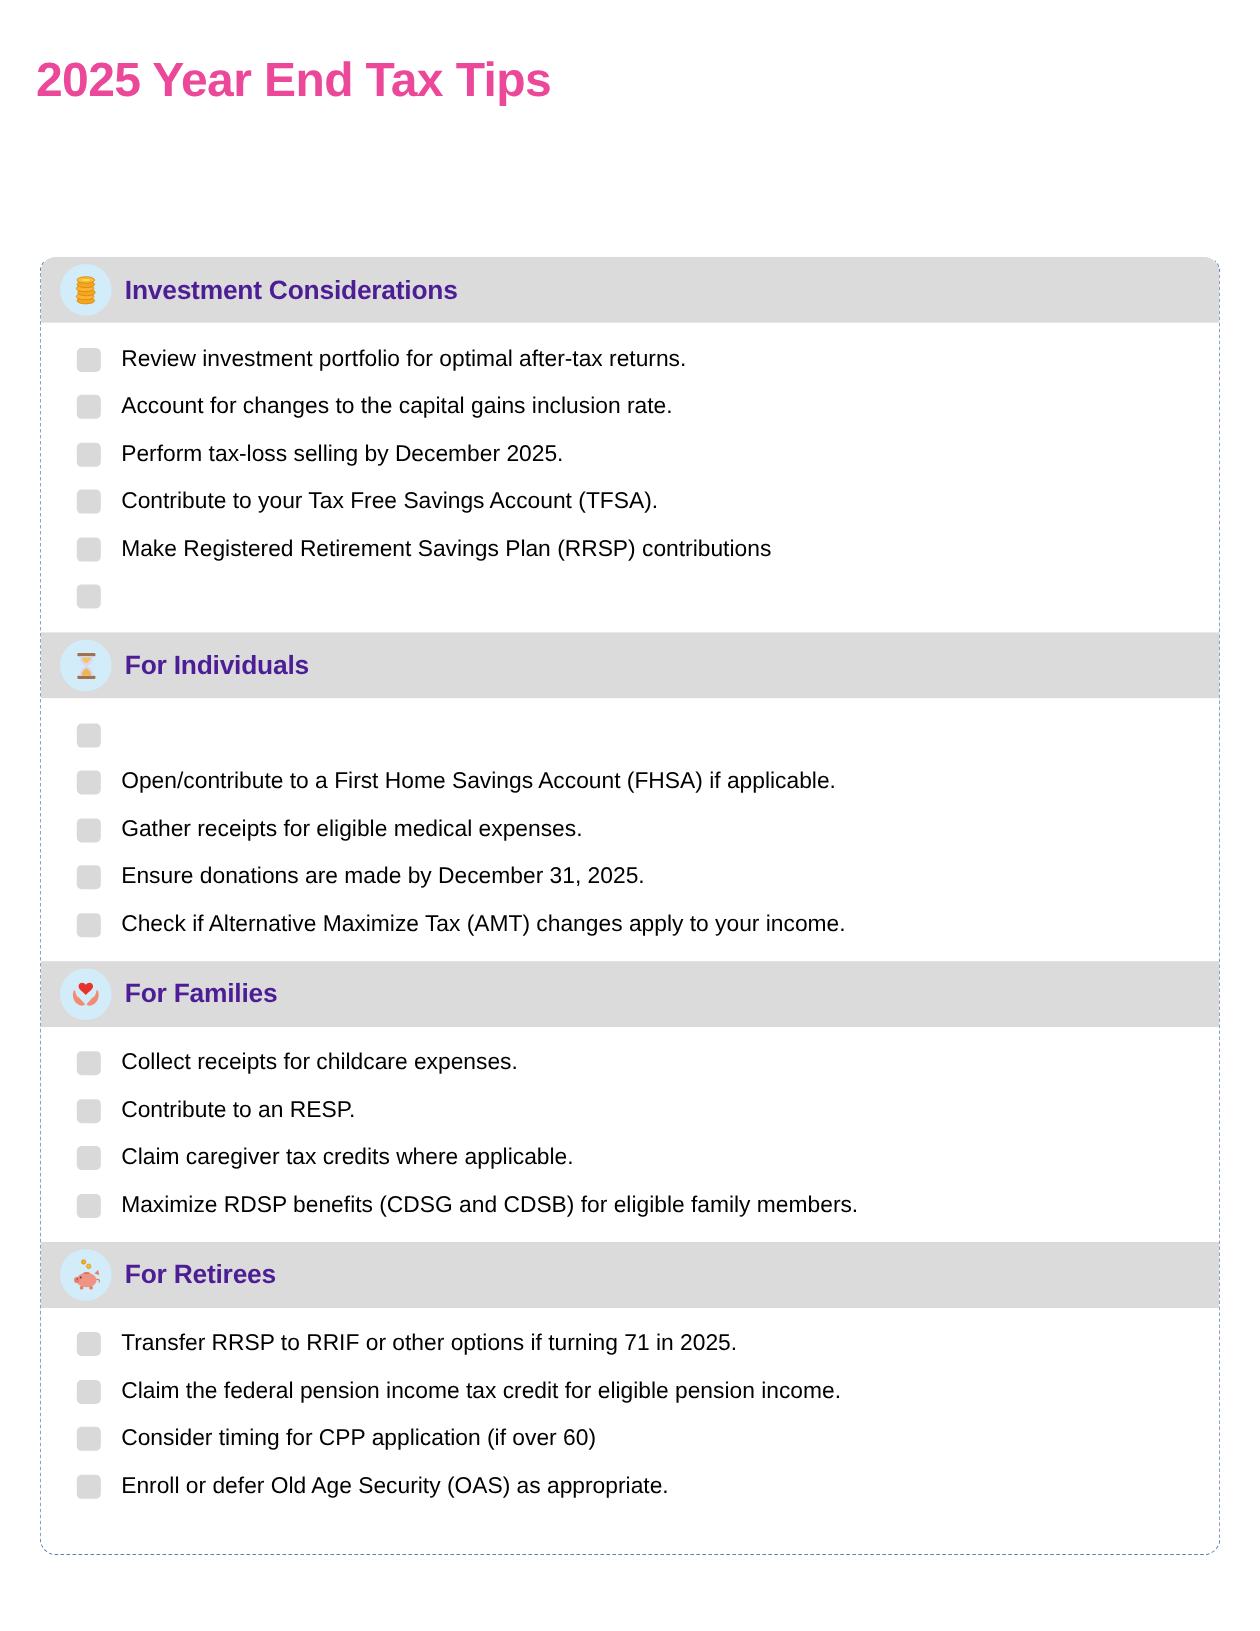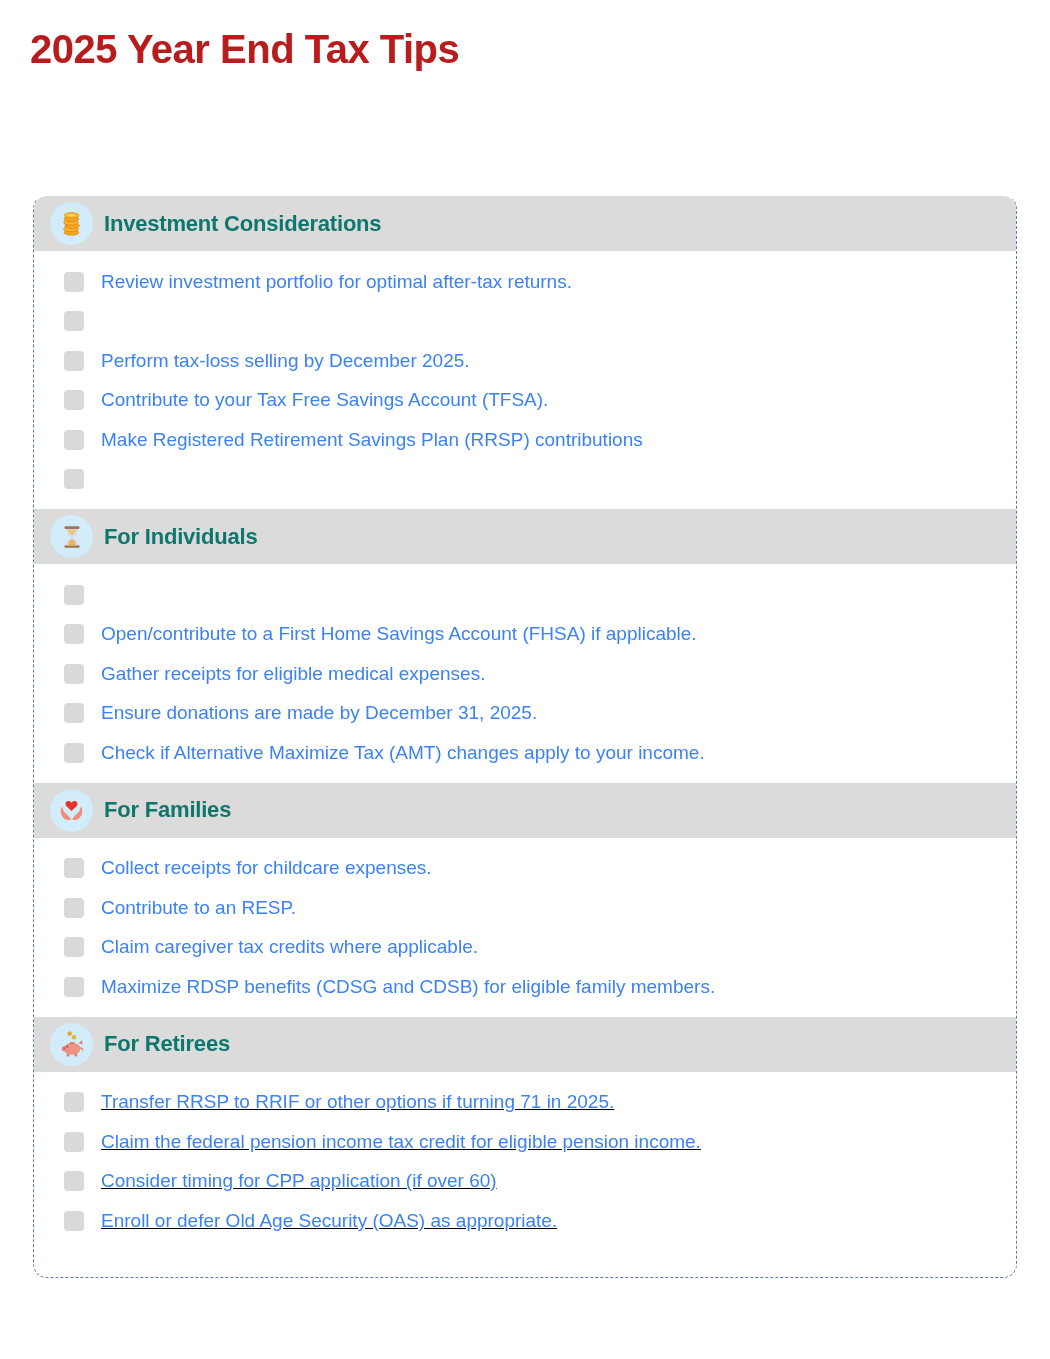--- a/index.html
+++ b/index.html
@@ -5,26 +5,26 @@
   html, body { margin: 0; padding: 0; }
   body {
     width: 1050px;
     height: 1359px;
     background: #ffffff;
     font-family: "Liberation Sans", sans-serif;
     -webkit-font-smoothing: antialiased;
   }
   .page-title {
     margin: 0;
-    padding: 26px 0 0 30px;
+    padding: 44px 0 0 30px;
     font-size: 40px;
     line-height: 1.15;
     font-weight: 700;
     letter-spacing: -0.5px;
-    color: #b91c1c;
+    color: #ec4899;
   }
   .card {
     margin: 123px 33px 0 33px;
     width: 984px;
     border: 1px dashed var(--border-color, #5b7eae);
     border-top-color: transparent;
     border-radius: 14px;
     overflow: hidden;
     box-sizing: border-box;
   }
@@ -44,46 +44,46 @@
     align-items: center;
     justify-content: center;
     flex: none;
   }
   .icon-circle svg { display: block; }
   .sec-title {
     margin: 0;
     font-size: 22px;
     font-weight: 700;
     letter-spacing: -0.2px;
-    color: #0f766e;
+    color: #4c1d95;
   }
   .items {
     list-style: none;
     margin: 0;
     padding: 11px 0 10px 0;
     background: #ffffff;
   }
-  .sec:last-child .items { padding-bottom: 36px; text-decoration: underline; }
+  .sec:last-child .items { padding-bottom: 36px; }
   .item {
     display: flex;
     align-items: center;
     height: 39.5px;
     padding-left: 30px;
   }
   .checkbox {
     width: 20px;
     height: 20px;
     border-radius: 4px;
     background: var(--checkbox-color, #d9d9d9);
     flex: none;
     margin-right: 17px;
   }
   .item-label {
     font-size: 19px;
-    color: #3b82f6;
+    color: #000000;
   }
 </style>
 </head>
 <body>
 
 <h1 class="page-title">2025 Year End Tax Tips</h1>
 
 <div class="card" id="checklist">
   <section class="sec">
     <header class="sec-header">
@@ -103,20 +103,21 @@
       <h2 class="sec-title">Investment Considerations</h2>
     </header>
     <ul class="items">
   <li class="item">
     <span class="checkbox"></span>
     <span class="item-label">Review investment portfolio for optimal after-tax returns.</span>
   </li>
 
   <li class="item">
     <span class="checkbox"></span>
+    <span class="item-label">Account for changes to the capital gains inclusion rate.</span>
   </li>
 
   <li class="item">
     <span class="checkbox"></span>
     <span class="item-label">Perform tax-loss selling by December 2025.</span>
   </li>
 
   <li class="item">
     <span class="checkbox"></span>
     <span class="item-label">Contribute to your Tax Free Savings Account (TFSA).</span>

